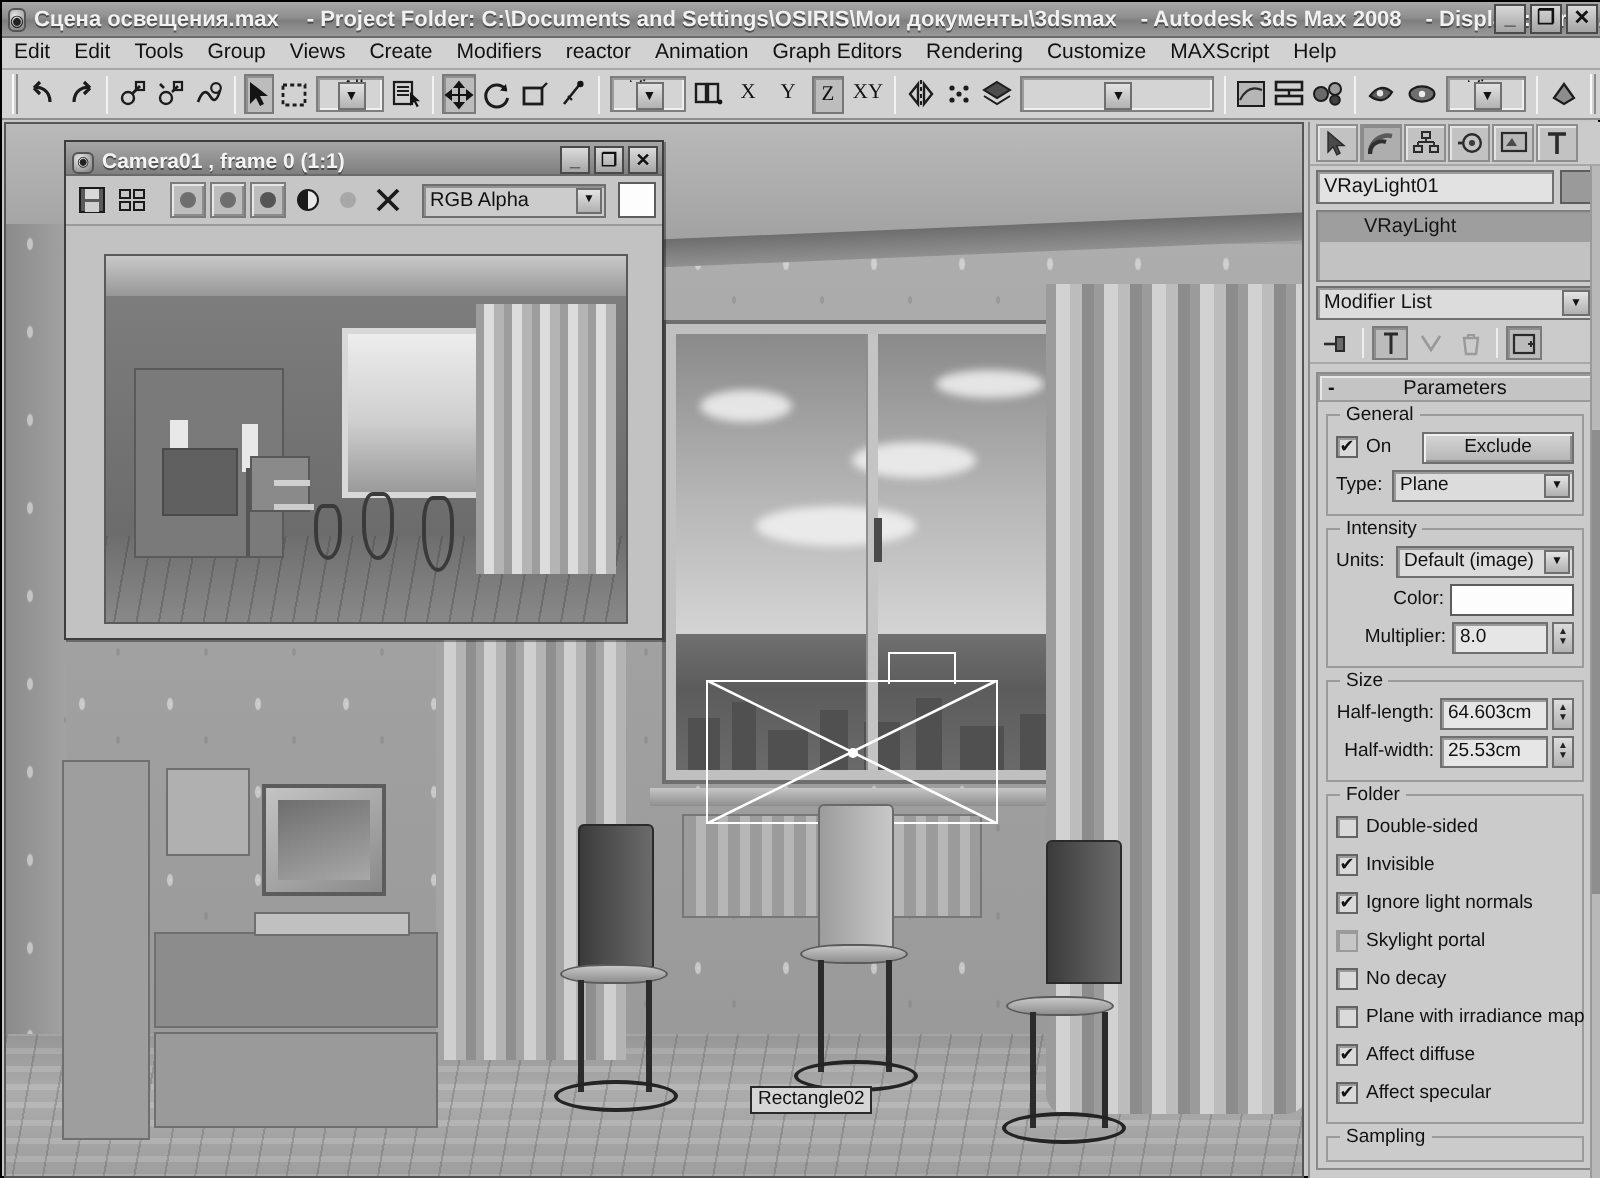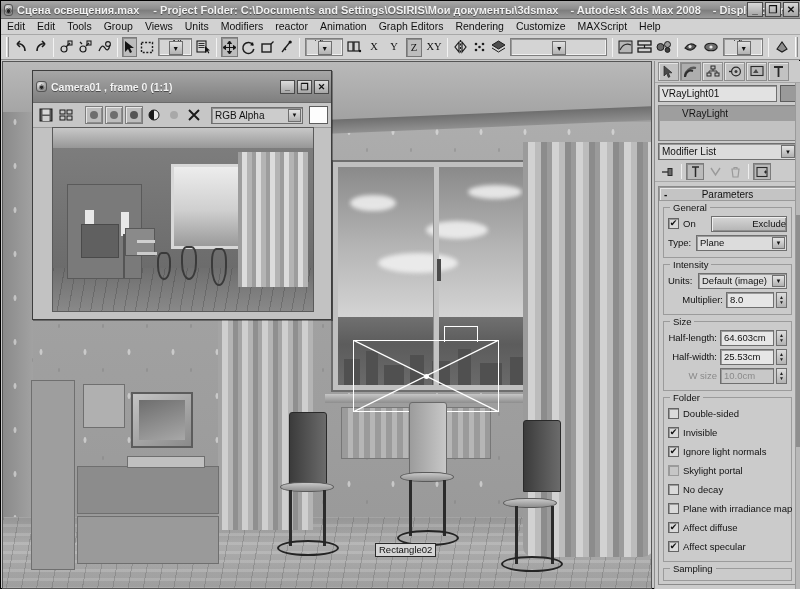--- a/index.html
+++ b/index.html
@@ -264,23 +264,23 @@
   }
 
   
   #renderwin {
     position:absolute; left:31px; top:69px; width:300px; height:250px;
     background:#c2c2c2;
     border:1px solid #3d3d3d;
     box-shadow: 1px 1px 0 rgba(0,0,0,0.35);
   }
   #rw-title {
-    height:32px;
+    height:17px;
     background: linear-gradient(to bottom,#a6a6a6,#7f7f7f);
-    display:flex; align-items:center;
+    display:flex; align-items:flex-end;
     border-bottom:1px solid #6a6a6a;
   }
   #rw-icon {
     width:11px; height:11px; margin:0 4px 0 3px; border-radius:3px;
     background: radial-gradient(circle at 35% 30%,#eee,#777);
     border:1px solid #555; font-size:7px; text-align:center; line-height:10px; color:#222;
   }
   #rw-title-text {
     flex:1; font-size:10.5px; font-weight:bold; color:#f4f4f4;
     text-shadow:0 1px 0 rgba(0,0,0,0.45); white-space:nowrap;
@@ -463,21 +463,21 @@
     box-shadow: inset 1px 1px 0 #9a9a9a;
     display:inline-flex; align-items:center; justify-content:center;
     font-size:9px; color:#111; line-height:9px;
     flex:0 0 auto;
   }
   .chk.dim { background:#c6c6c6; border-color:#9a9a9a; }
   .btn3d {
     height:16px; background:linear-gradient(to bottom,#d6d6d6,#b4b4b4);
     border:1px solid #6f6f6f;
     box-shadow: inset 1px 1px 0 #efefef, inset -1px -1px 0 #8f8f8f;
-    font-size:9.5px; color:#111; text-align:right; line-height:14px;
+    font-size:9.5px; color:#111; text-align:center; line-height:14px;
   }
   .combo {
     height:16px; background:#dcdcdc;
     border:1px solid #6f6f6f; box-shadow: inset 1px 1px 0 #9a9a9a;
     display:flex; align-items:center;
     font-size:9.5px; color:#111; padding-left:3px;
   }
   .combo .carrow {
     width:13px; height:12px; margin-left:auto; margin-right:1px;
     background:linear-gradient(to bottom,#e4e4e4,#b0b0b0);
@@ -534,21 +534,21 @@
       <div class="winbtn">✕</div>
     </div>
   </div>
 
   <div id="menubar">
     <div class="menu-item">Edit</div>
     <div class="menu-item">Edit</div>
     <div class="menu-item">Tools</div>
     <div class="menu-item">Group</div>
     <div class="menu-item">Views</div>
-    <div class="menu-item">Units</div>
+    <div class="menu-item">Create</div>
     <div class="menu-item">Modifiers</div>
     <div class="menu-item">reactor</div>
     <div class="menu-item">Animation</div>
     <div class="menu-item">Graph Editors</div>
     <div class="menu-item">Rendering</div>
     <div class="menu-item">Customize</div>
     <div class="menu-item">MAXScript</div>
     <div class="menu-item">Help</div>
   </div>
 
@@ -1020,20 +1020,24 @@
       <div class="group">
         <div class="group-title">Intensity</div>
         <div class="row">
           <span class="lbl" style="width:30px">Units:</span>
           <div class="combo" style="flex:1">
             <span>Default (image)</span>
             <span class="carrow">▼</span>
           </div>
         </div>
         <div class="row">
+          <span class="lbl r" style="margin-right:3px">Color:</span>
+          <div class="swatch-white" style="width:62px"></div>
+        </div>
+        <div class="row">
           <span class="lbl r" style="margin-right:3px">Multiplier:</span>
           <div class="spinfield" style="width:48px">8.0</div>
           <div class="spinner">
               <span>▲</span>
               <span>▼</span>
             </div>
         </div>
       </div>
 
       <div class="group">
@@ -1047,28 +1051,20 @@
             </div>
         </div>
         <div class="row">
           <span class="lbl r" style="margin-right:3px">Half-width:</span>
           <div class="spinfield" style="width:54px">25.53cm</div>
           <div class="spinner">
               <span>▲</span>
               <span>▼</span>
             </div>
         </div>
-        <div class="row">
-          <span class="lbl r" style="margin-right:3px;color:#8a8a8a">W size</span>
-          <div class="spinfield dim" style="width:54px">10.0cm</div>
-          <div class="spinner">
-              <span>▲</span>
-              <span>▼</span>
-            </div>
-        </div>
       </div>
 
       <div class="group">
         <div class="group-title">Folder</div>
         <div class="row">
           <span class="chk"></span>
           <span class="lbl">Double-sided</span>
         </div>
         <div class="row">
           <span class="chk">✔</span>

